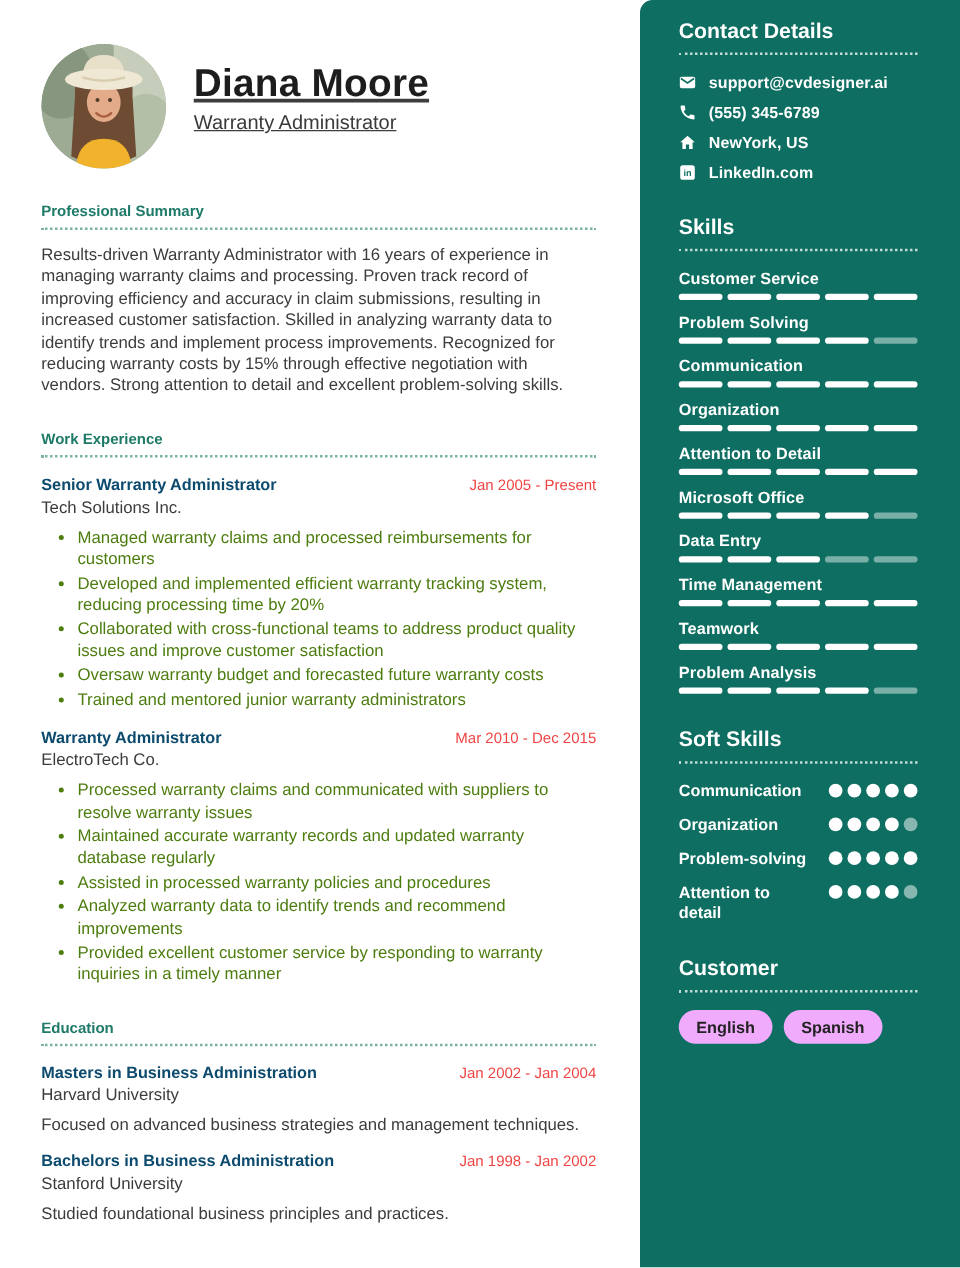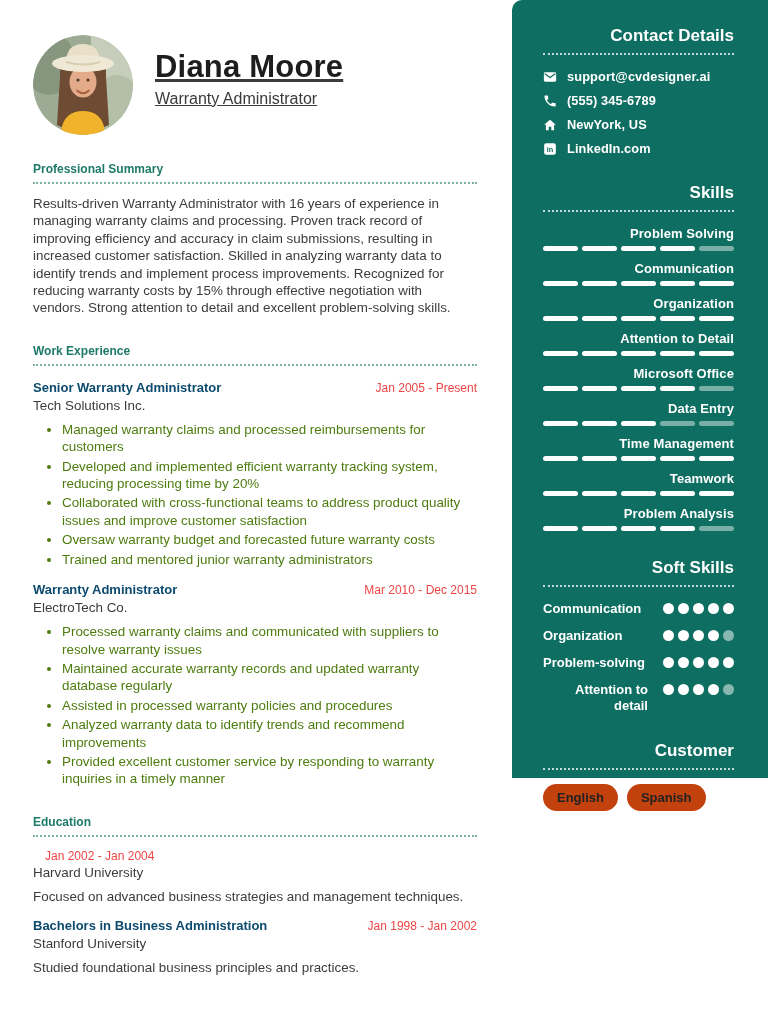--- a/index.html
+++ b/index.html
@@ -53,27 +53,26 @@
     font-size:13.4px;line-height:17.4px;color:#4d7c0f;
   }
   .bullets li{margin-bottom:2px;}
 
   .edu{margin-top:12px;}
   .edu:first-of-type{margin-top:6px;}
   .edu-note{font-size:13.4px;color:#3c3c3c;margin:8px 0 0 0;line-height:17.4px;}
 
   
   .sidebar{
-    width:256px;flex:0 0 256px;height:778px;
+    width:256px;flex:0 0 256px;height:1014px;
     background:#0e6e61;
     box-sizing:border-box;
-    padding:26px 34px 0 31px;
+    padding:15px 34px 0 31px;
     color:#ffffff;
     border-top-left-radius:10px;
-    text-align:right;
   }
   .side-heading{
     font-size:17px;font-weight:bold;color:#ffffff;
     padding-bottom:7px;
     border-bottom:2px dotted rgba(255,255,255,.75);
     margin-bottom:14px;
   }
   .side-section{margin-top:0;}
   .side-section + .side-section{margin-top:27px;}
 
@@ -92,21 +91,21 @@
   .bar .seg.filled{background:#ffffff;}
 
   .soft-row{display:flex;justify-content:space-between;margin-bottom:11px;}
   .soft-label{font-size:13px;font-weight:bold;line-height:16px;max-width:105px;}
   .dots{display:flex;gap:4px;padding-top:2px;}
   .dots .dot{width:11px;height:11px;border-radius:50%;background:rgba(255,255,255,.5);}
   .dots .dot.filled{background:#ffffff;}
 
   .lang-pills{display:flex;gap:9px;margin-top:3px;}
   .pill{
-    background:#c2410c;color:#222222;
+    background:#f0abfc;color:#222222;
     font-size:13px;font-weight:bold;
     padding:6px 14px;border-radius:15px;
   }
 </style>
 </head>
 <body>
 
 <div class="page">
 
   <div class="main">
@@ -179,20 +178,21 @@
           <li>Provided excellent customer service by responding to warranty inquiries in a timely manner</li>
         </ul>
       </div>
     </div>
 
     <div class="section">
       <div class="section-heading">Education</div>
 
       <div class="edu">
         <div class="row-split">
+          <span class="item-title">Masters in Business Administration</span>
           <span class="item-dates">Jan 2002 - Jan 2004</span>
         </div>
         <div class="company">Harvard University</div>
         <p class="edu-note">Focused on advanced business strategies and management techniques.</p>
       </div>
 
       <div class="edu">
         <div class="row-split">
           <span class="item-title">Bachelors in Business Administration</span>
           <span class="item-dates">Jan 1998 - Jan 2002</span>
@@ -245,20 +245,30 @@
             </svg>
         </span>
         <span class="contact-text">LinkedIn.com</span>
       </div>
     </div>
 
     <div class="side-section">
       <div class="side-heading">Skills</div>
 
       <div class="skill-row">
+        <div class="skill-label">Customer Service</div>
+        <div class="bar">
+            <span class="seg filled"></span>
+            <span class="seg filled"></span>
+            <span class="seg filled"></span>
+            <span class="seg filled"></span>
+            <span class="seg filled"></span>
+          </div>
+      </div>
+      <div class="skill-row">
         <div class="skill-label">Problem Solving</div>
         <div class="bar">
             <span class="seg filled"></span>
             <span class="seg filled"></span>
             <span class="seg filled"></span>
             <span class="seg filled"></span>
             <span class="seg"></span>
           </div>
       </div>
       <div class="skill-row">

